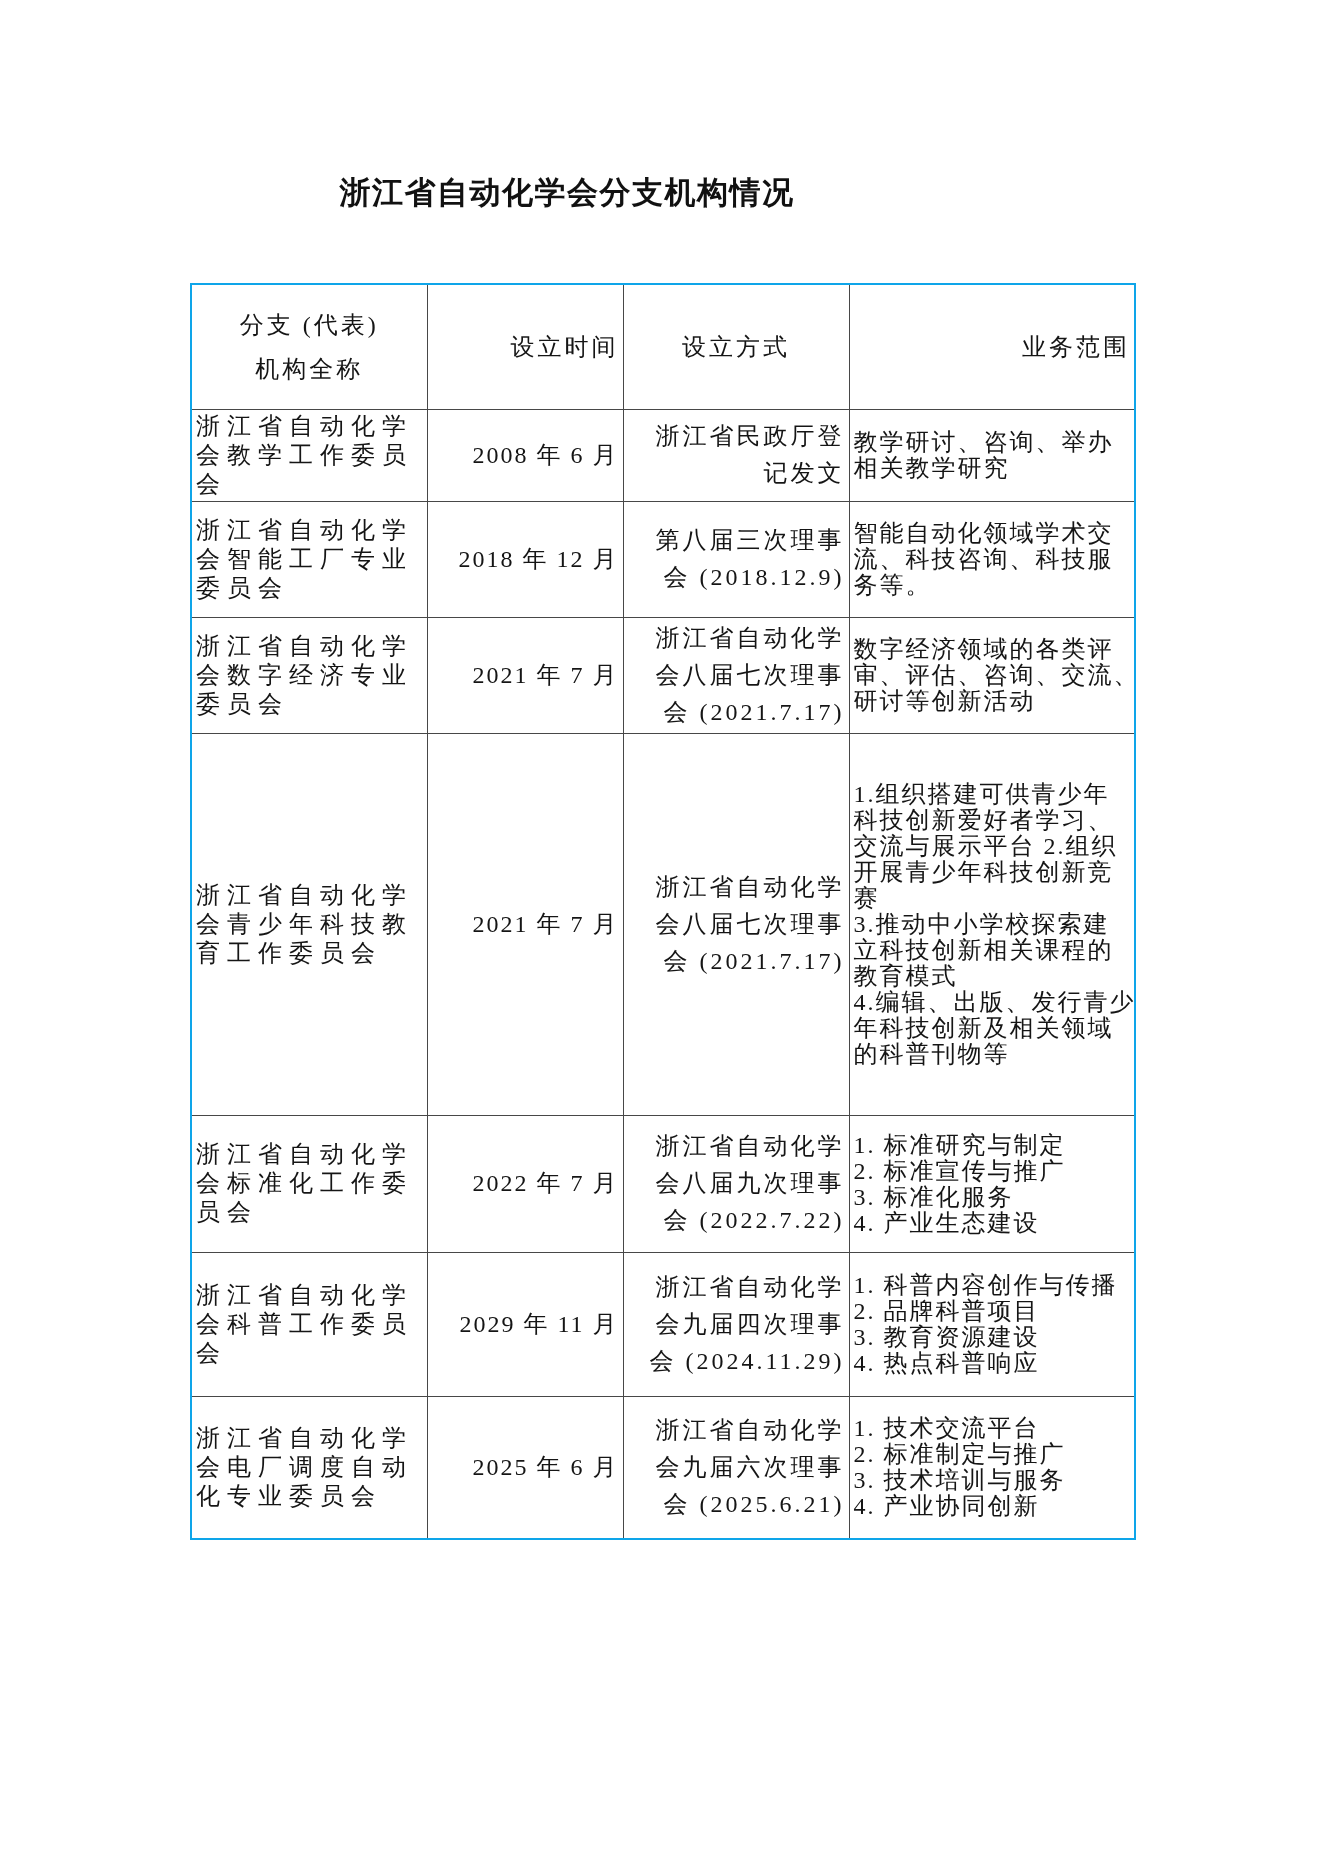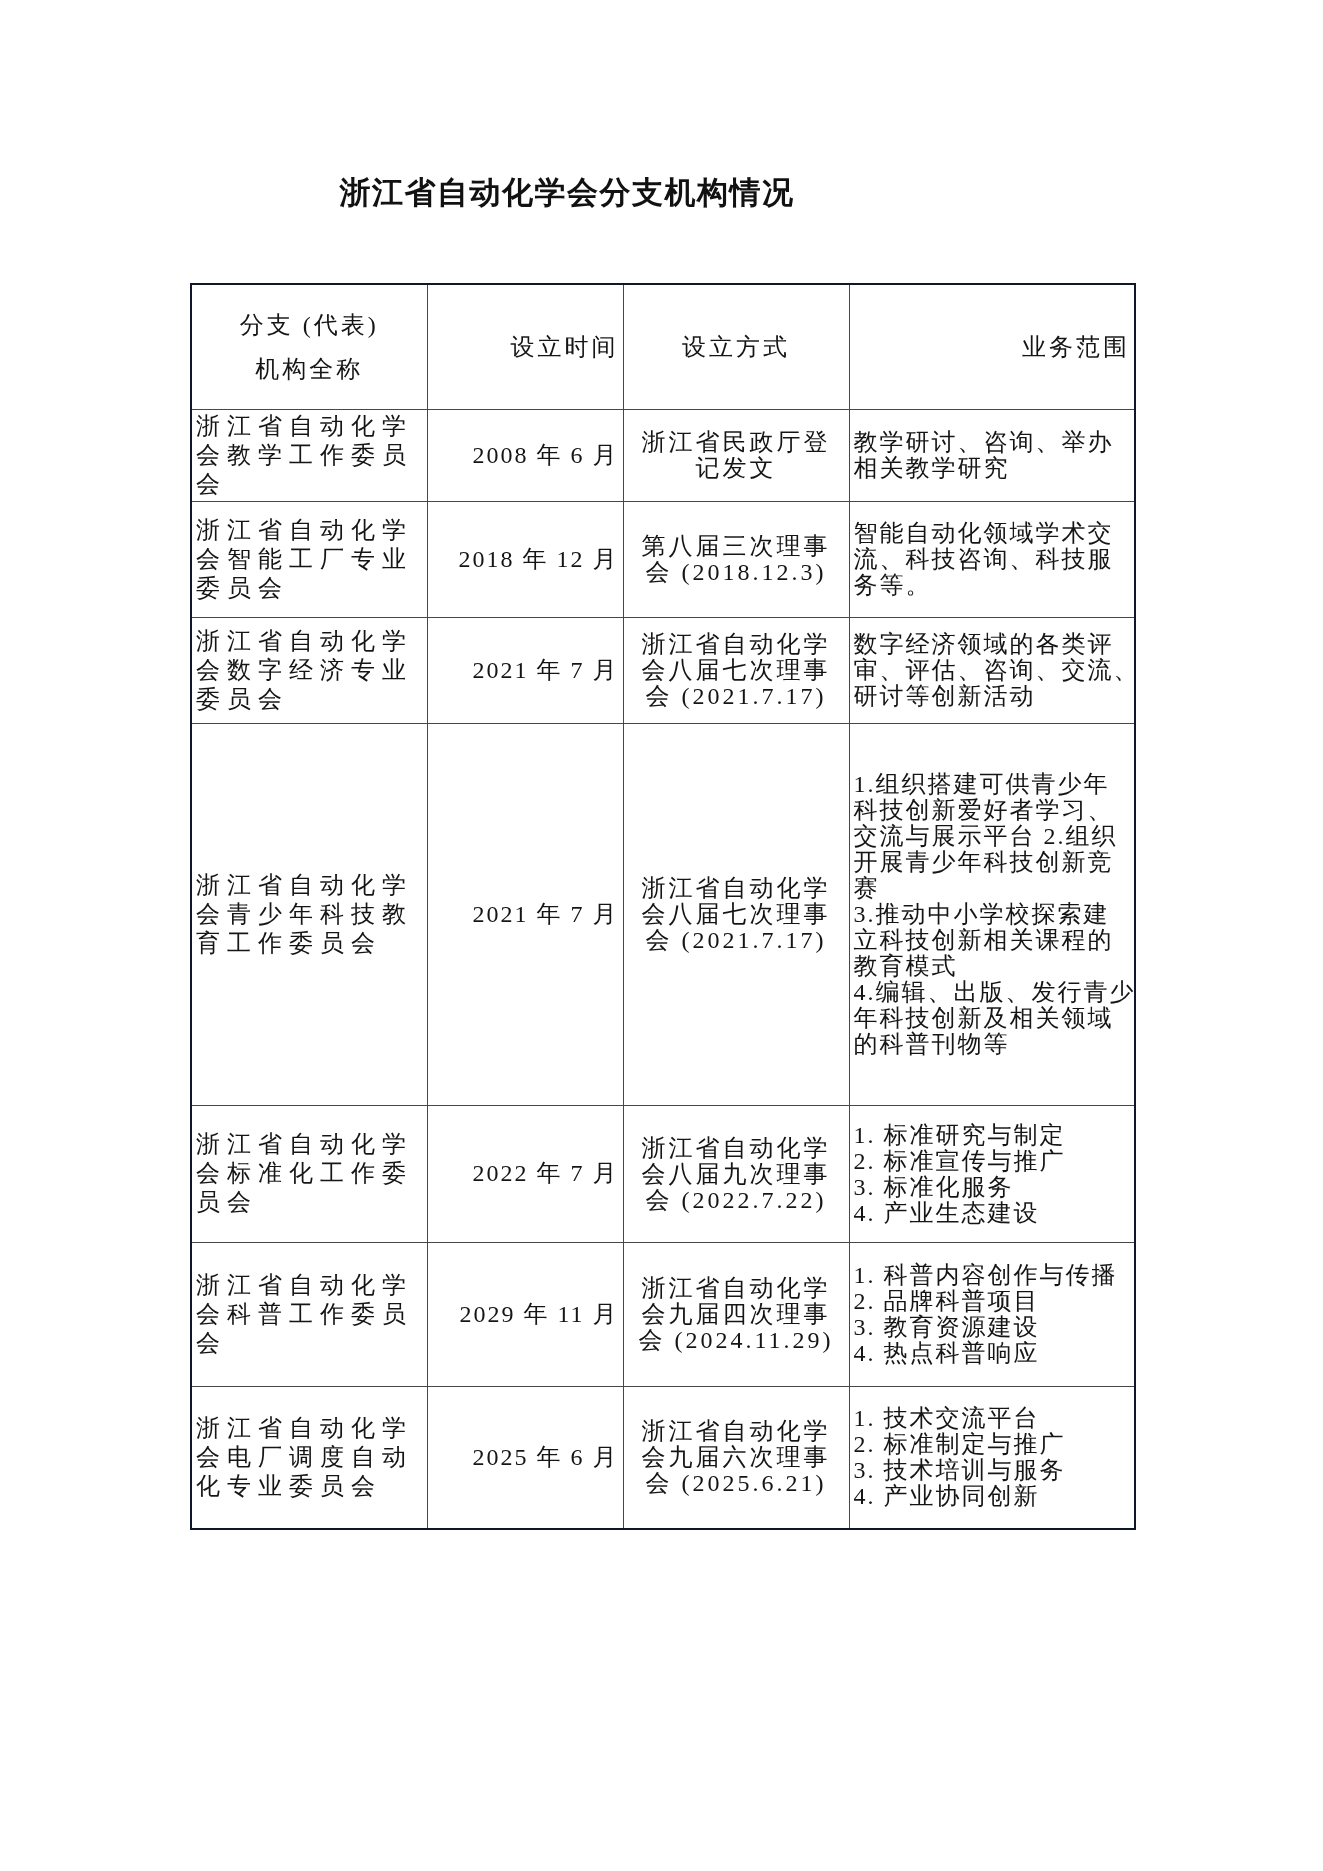--- a/index.html
+++ b/index.html
@@ -25,21 +25,21 @@
     color: #111111;
     white-space: pre;
   }
   table.branch-table {
     position: absolute;
     left: 190px;
     top: 283px;
     width: 944px;
     border-collapse: collapse;
     table-layout: fixed;
-    border: 2px solid #0f172a;
+    border: 2px solid #0ea5e9;
   }
   .branch-table th, .branch-table td {
     border: 1px solid #474747;
     vertical-align: middle;
     font-weight: normal;
     font-size: 24px;
     white-space: pre;       
     overflow: visible;
     padding: 2px 4px;
     box-sizing: border-box;
@@ -55,21 +55,21 @@
   .row-1 { height: 90px; }
   .row-2 { height: 116px; }
   .row-3 { height: 106px; }
   .row-4 { height: 382px; }
   .row-5 { height: 137px; }
   .row-6 { height: 144px; }
   .row-7 { height: 143px; }
   
   .col-name   { text-align: left; letter-spacing: 7px; line-height: 29px; }
   .col-date   { text-align: right; letter-spacing: 2px; line-height: 29px; }
-  .col-method { text-align: center; letter-spacing: 3px; line-height: 26px; }
+  .col-method { text-align: right; letter-spacing: 3px; line-height: 37px; }
   .col-scope  { text-align: left; letter-spacing: 2px; line-height: 26px; }
 </style>
 </head>
 <body>
 
 <div class="page">
 
   <h1 class="doc-title">浙江省自动化学会分支机构情况</h1>
 
   <table class="branch-table">
@@ -98,21 +98,21 @@
 记发文</td>
         <td class="col-scope">教学研讨、咨询、举办
 相关教学研究</td>
       </tr>
       <tr class="row-2">
         <td class="col-name">浙江省自动化学
 会智能工厂专业
 委员会</td>
         <td class="col-date">2018 年 12 月</td>
         <td class="col-method">第八届三次理事
-会 (2018.12.3)</td>
+会 (2018.12.9)</td>
         <td class="col-scope">智能自动化领域学术交
 流、科技咨询、科技服
 务等。</td>
       </tr>
       <tr class="row-3">
         <td class="col-name">浙江省自动化学
 会数字经济专业
 委员会</td>
         <td class="col-date">2021 年 7 月</td>
         <td class="col-method">浙江省自动化学

